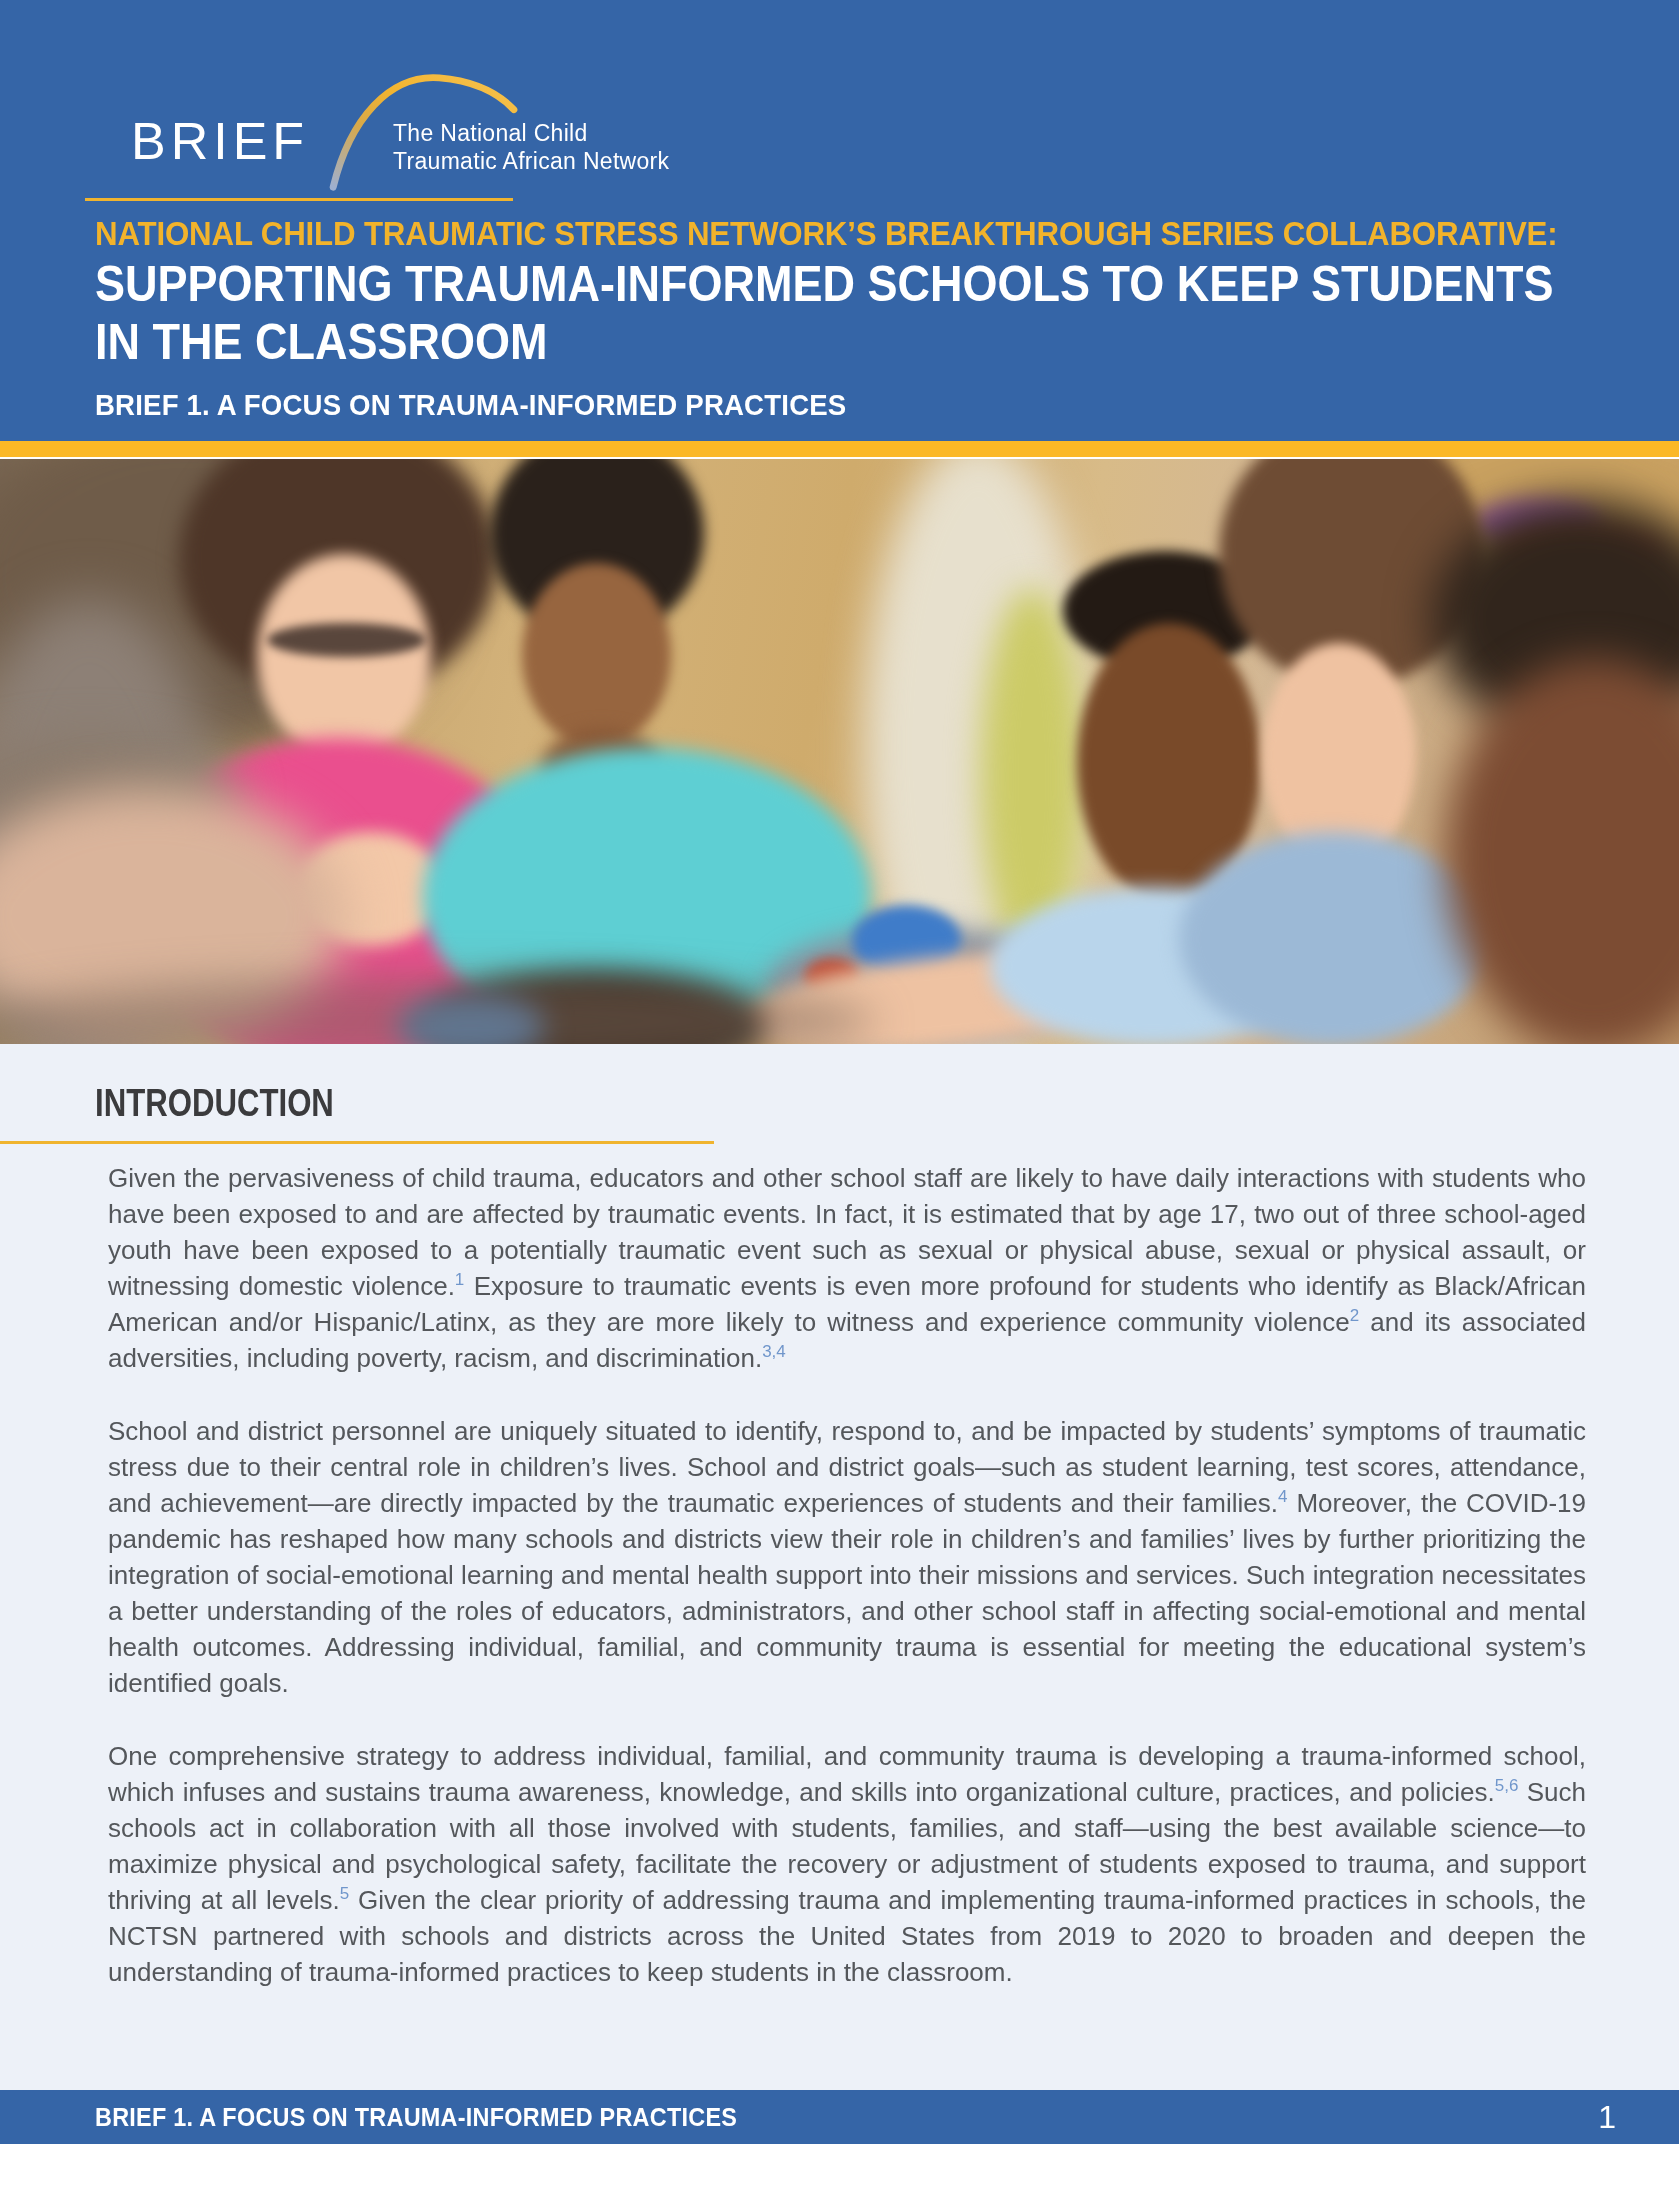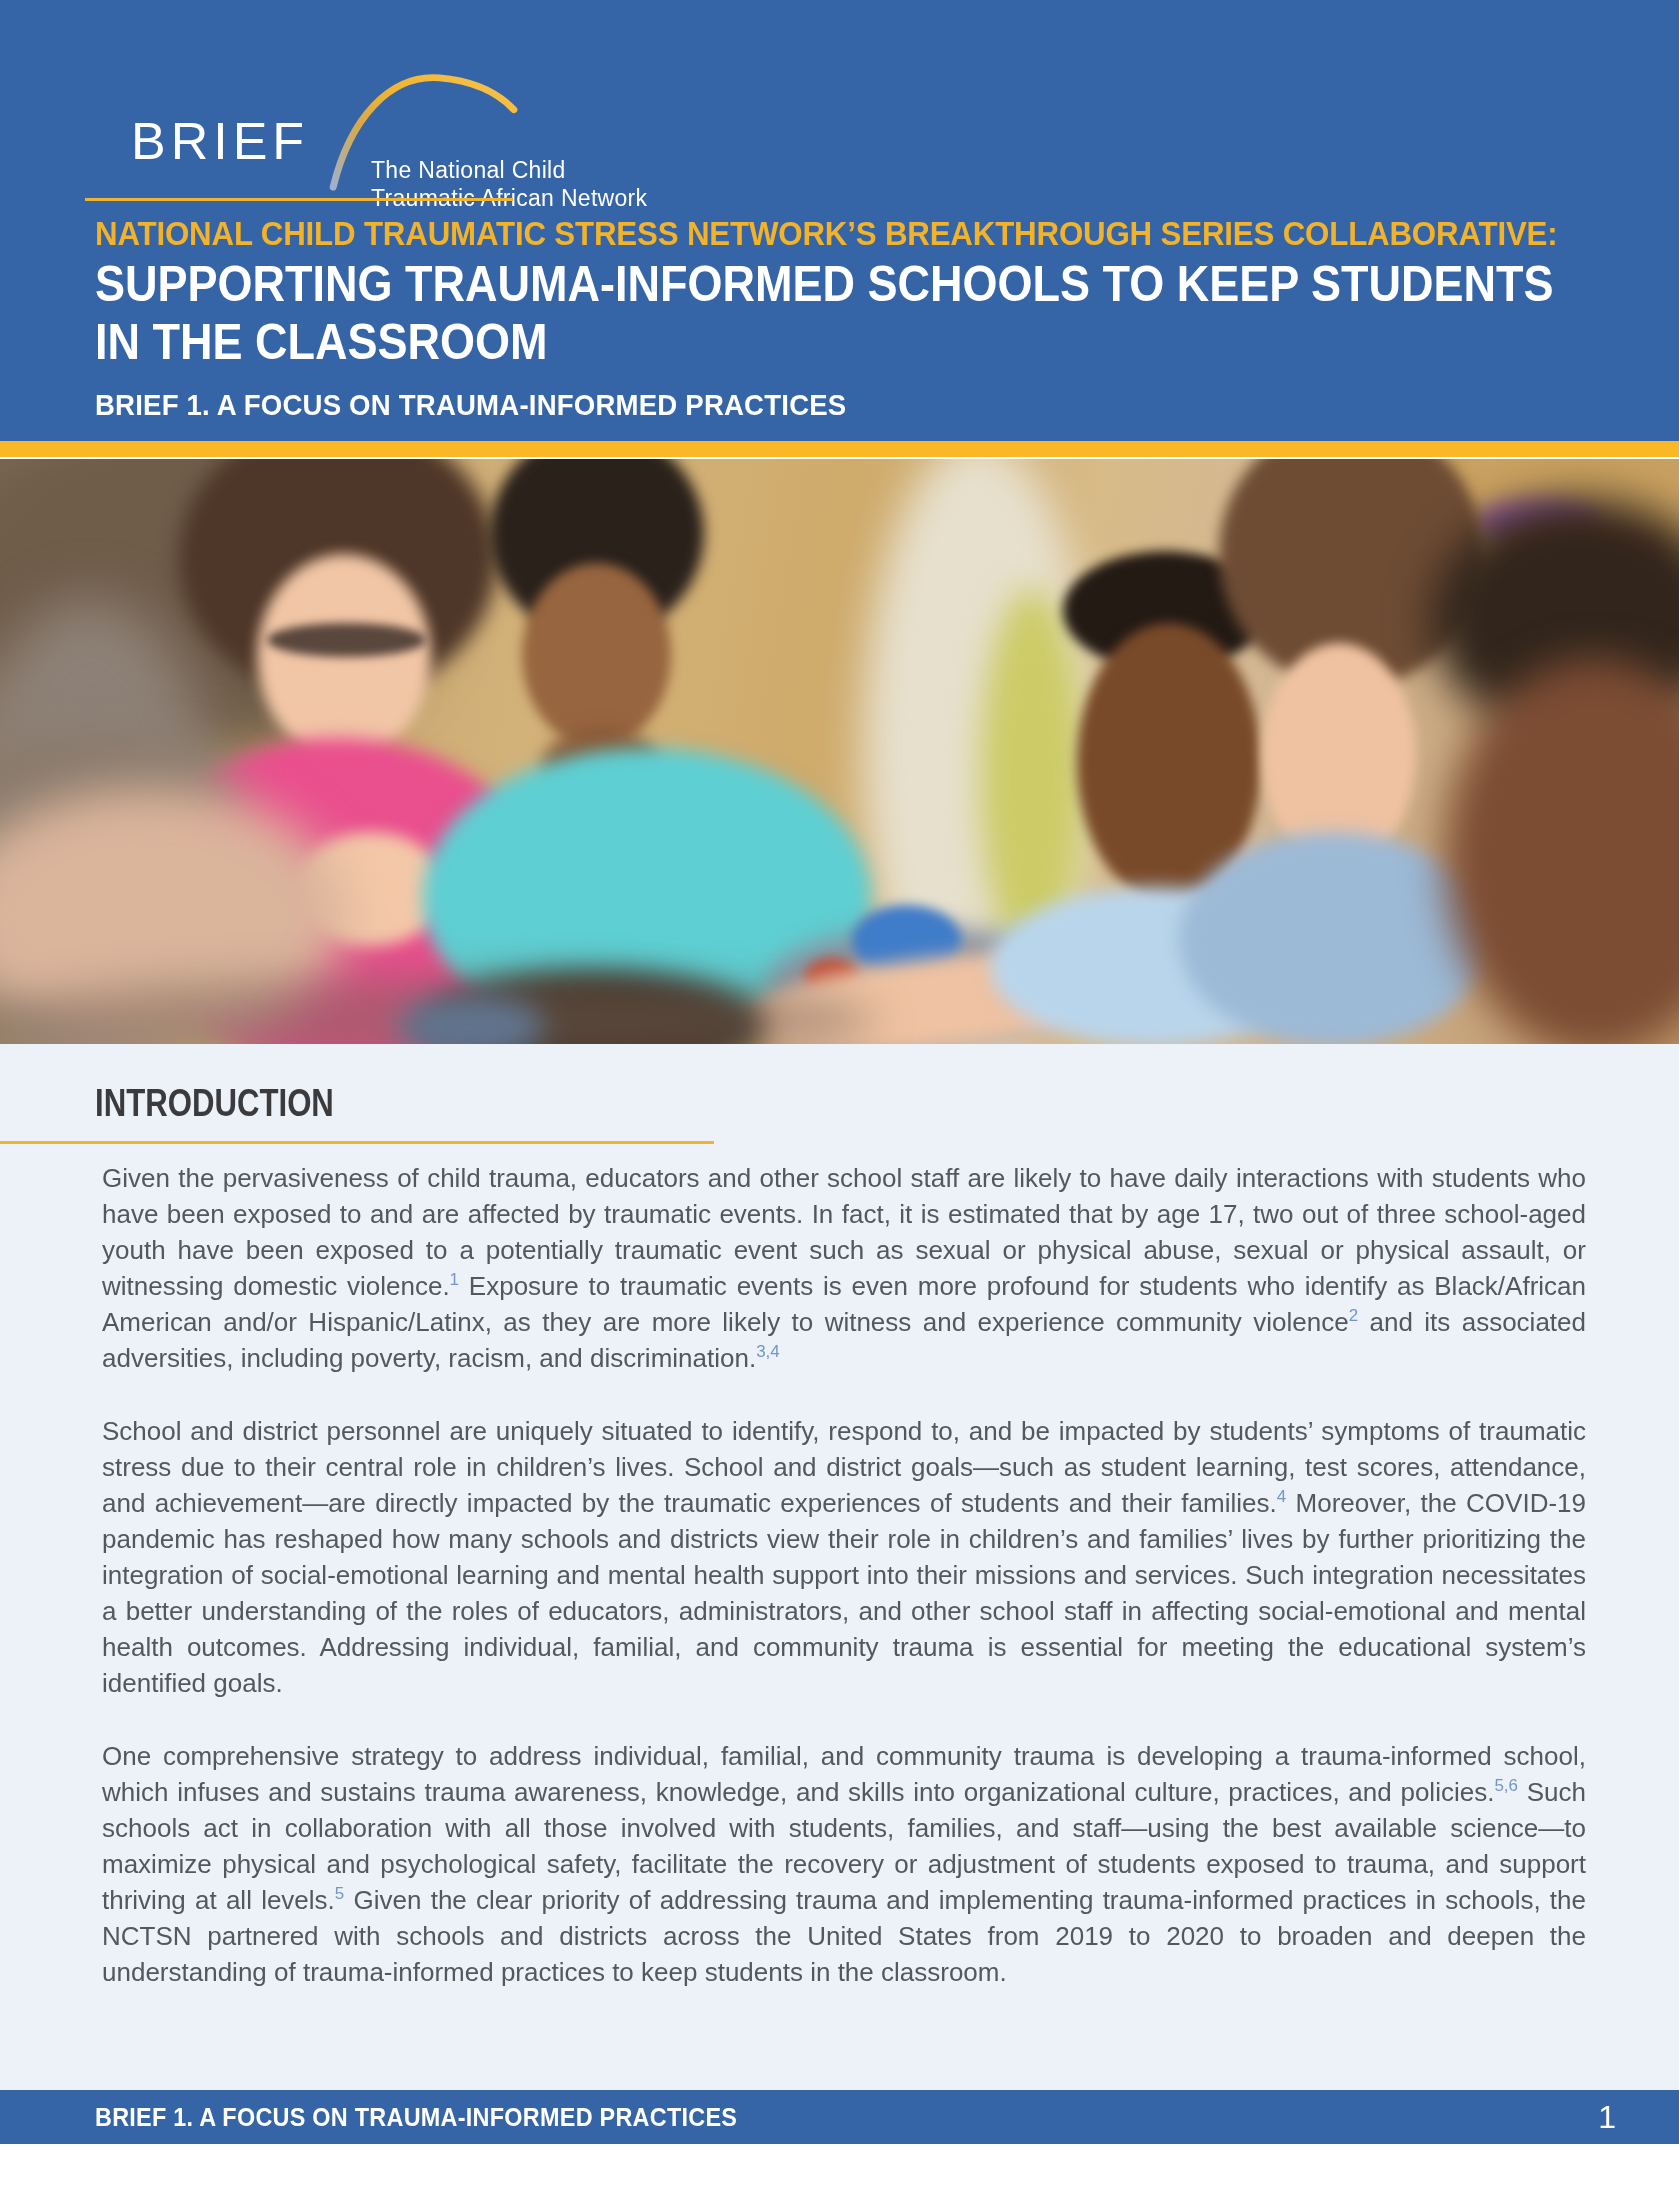--- a/index.html
+++ b/index.html
@@ -4,22 +4,22 @@
 <style>
   html,body{margin:0;padding:0;background:#fff;}
   .page{position:relative;width:1680px;height:2189px;background:#ffffff;overflow:hidden;
         font-family:"Liberation Sans",sans-serif;}
 
   
   .masthead{position:absolute;left:0;top:0;width:1680px;height:441px;background:#3565A7;}
   .logo-acronym{position:absolute;left:131px;top:111px;color:#fff;font-size:52px;font-weight:400;
         letter-spacing:5px;}
   .logo-arc{position:absolute;left:320px;top:64px;}
-  .logo-tagline{position:absolute;left:371px;top:119px;color:#fff;font-size:23px;line-height:28px;
-        font-weight:400;letter-spacing:0.3px;margin-top:37px;}
+  .logo-tagline{position:absolute;left:393px;top:119px;color:#fff;font-size:23px;line-height:28px;
+        font-weight:400;letter-spacing:0.3px;}
   .logo-rule{position:absolute;left:85px;top:198px;width:428px;height:3px;background:#F0B42F;}
 
   .cond{display:inline-block;transform-origin:0 50%;}
   .kicker{position:absolute;left:95px;top:214px;color:#F2B32B;font-size:34px;font-weight:700;
         letter-spacing:-0.2px;white-space:nowrap;}
   .kicker .cond{transform:scaleX(.92);}
   .main-title{position:absolute;left:95px;top:255px;color:#fff;font-size:50px;font-weight:700;
         line-height:58px;white-space:nowrap;}
   .main-title .cond{transform:scaleX(.90);}
   .brief-line{position:absolute;left:95px;top:388px;color:#fff;font-size:30px;font-weight:700;
@@ -36,21 +36,21 @@
   .ph{position:absolute;border-radius:50%;}
 
   
   .content{position:absolute;left:0;top:1044px;width:1680px;height:1047px;background:#EDF1F8;}
   .intro-h{position:absolute;left:95px;top:38px;color:#3B3B3D;font-size:38px;font-weight:700;
         letter-spacing:0;white-space:nowrap;}
   .intro-h .cond{transform:scaleX(.82);}
   .intro-rule{position:absolute;left:0;top:97px;width:714px;height:3px;background:#F0B42F;}
   .paras{position:absolute;left:95px;top:116px;width:1491px;color:#54575B;
         font-size:26px;line-height:36px;text-align:justify;}
-  .paras p{margin:0 0 37px 7px;}
+  .paras p{margin:0 0 37px 13px;}
   .paras b{font-weight:400;}
   sup.ref{color:#7096CB;font-size:17px;line-height:0;vertical-align:super;}
 
   
   .footer{position:absolute;left:0;top:2090px;width:1680px;height:54px;background:#3565A7;color:#fff;}
   .footer-label{position:absolute;left:95px;top:50%;transform:translateY(-50%);font-size:26px;
         font-weight:700;letter-spacing:0.3px;white-space:nowrap;}
   .footer-label .cond{transform:scaleX(.9);}
   .footer-page{position:absolute;right:64px;top:50%;transform:translateY(-50%);font-size:32px;
         font-weight:400;}

